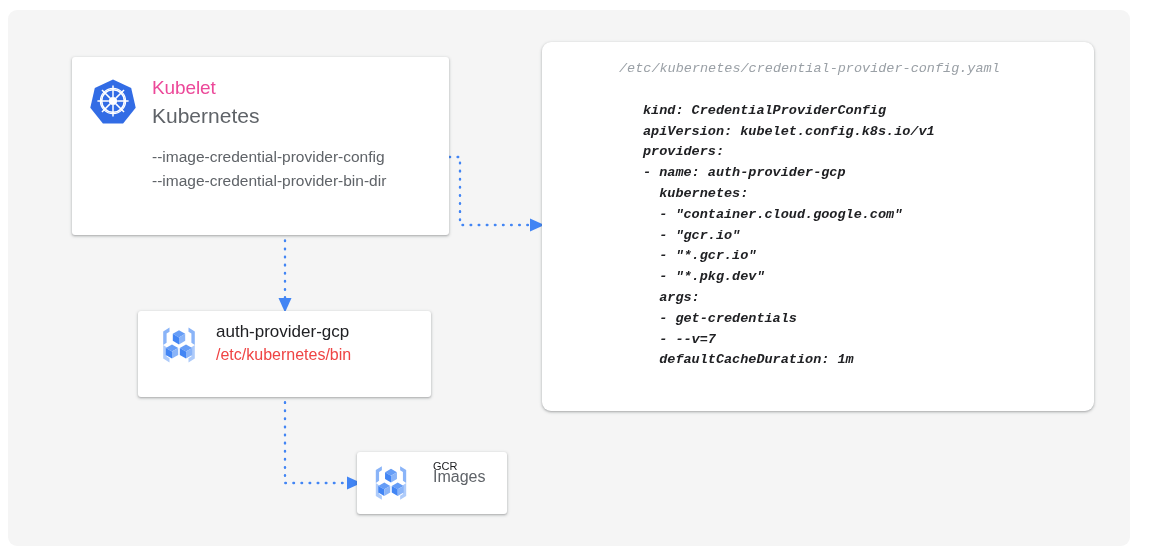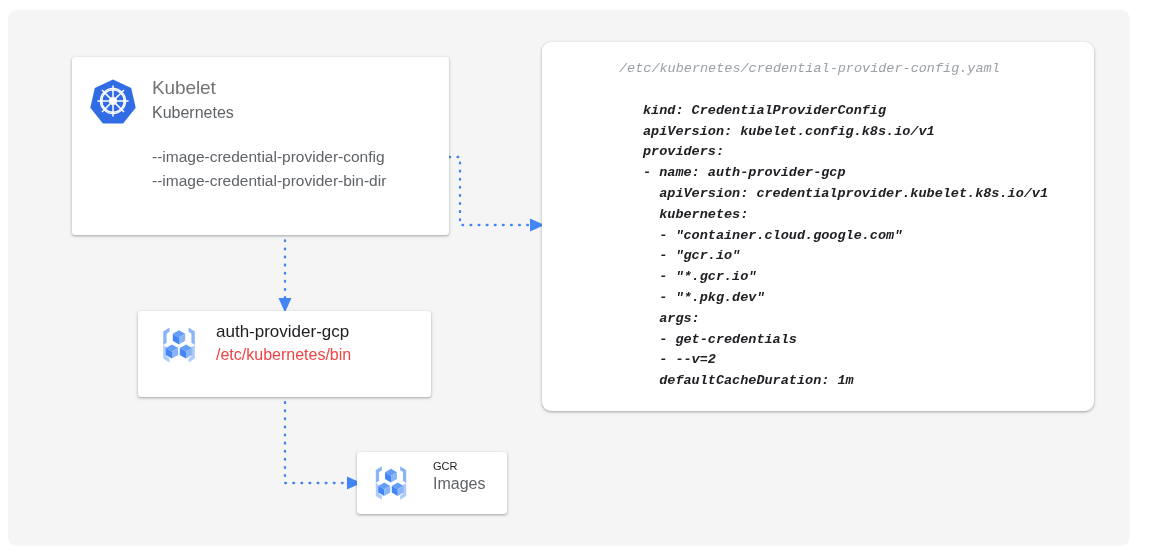--- a/index.html
+++ b/index.html
@@ -64,28 +64,28 @@
     left: 17px;
     top: 20px;
     width: 48px;
     height: 48px;
   }
   #kubelet-card .title {
     position: absolute;
     left: 80px;
     top: 20px;
     font-size: 19px;
-    color: #737373;
+    color: #ec4899;
     letter-spacing: -0.1px;
   }
   #kubelet-card .subtitle {
     position: absolute;
     left: 80px;
     top: 47px;
-    font-size: 16px;
+    font-size: 21px;
     color: #5f6368;
   }
   #kubelet-card .flag {
     position: absolute;
     left: 80px;
     font-size: 15.5px;
     color: #5f6368;
     white-space: nowrap;
   }
   #kubelet-card .flag.f0 { top: 91px; }
@@ -137,21 +137,21 @@
   #gcr-card .title {
     position: absolute;
     left: 76px;
     top: 8px;
     font-size: 11px;
     color: #202124;
   }
   #gcr-card .subtitle {
     position: absolute;
     left: 76px;
-    top: 23px;
+    top: 16px;
     font-size: 16px;
     color: #5f6368;
   }
 
   
   #code-panel {
     left: 542px;
     top: 42px;
     width: 552px;
     height: 369px;
@@ -303,27 +303,26 @@
   </div>
 
   <div class="card" id="code-panel">
     <div class="code-inner">
       <div class="code-filename">/etc/kubernetes/credential-provider-config.yaml</div>
       <div id="code-lines">
           <div class="code-line">kind: CredentialProviderConfig</div>
           <div class="code-line">apiVersion: kubelet.config.k8s.io/v1</div>
           <div class="code-line">providers:</div>
           <div class="code-line">- name: auth-provider-gcp</div>
-          <div class="code-line">  apiVersion: credentialprovider.kubelet.k8s.io/v1</div>
           <div class="code-line">  kubernetes:</div>
           <div class="code-line">  - "container.cloud.google.com"</div>
           <div class="code-line">  - "gcr.io"</div>
           <div class="code-line">  - "*.gcr.io"</div>
           <div class="code-line">  - "*.pkg.dev"</div>
           <div class="code-line">  args:</div>
           <div class="code-line">  - get-credentials</div>
-          <div class="code-line">  - --v=2</div>
+          <div class="code-line">  - --v=7</div>
           <div class="code-line">  defaultCacheDuration: 1m</div>
         </div>
     </div>
   </div>
 
 </div>
 
 </body></html>

